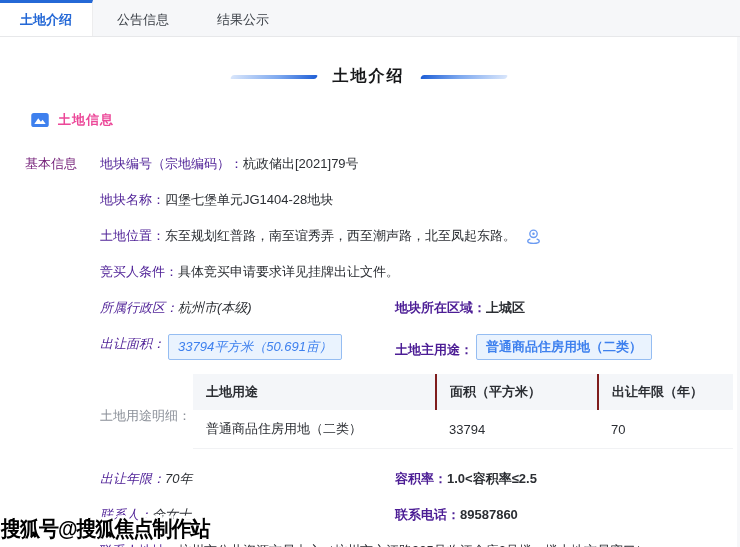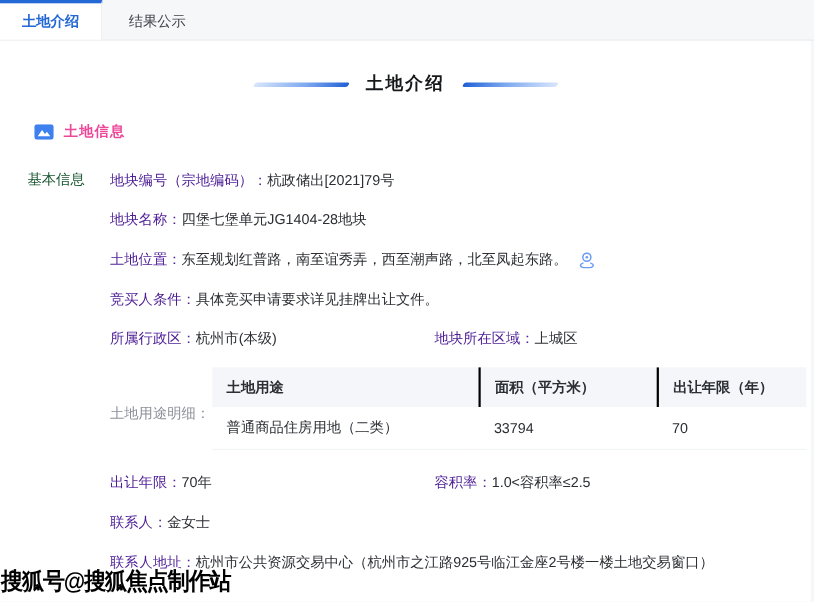--- a/index.html
+++ b/index.html
@@ -56,31 +56,31 @@
   .title-bar.left  { background: linear-gradient(to right, #d9e6fb 0%, #7ea9ef 55%, #1f5fd6 100%); }
   .title-bar.right { background: linear-gradient(to left,  #d9e6fb 0%, #7ea9ef 55%, #1f5fd6 100%); }
   .page-title { font-size: 16px; font-weight: bold; color: #17181a; letter-spacing: 2px; }
 
   .section-row { display: flex; align-items: center; gap: 9px; margin: 24px 0 0 31px; }
   .section-icon { width: 18px; height: 14px; display: inline-flex; }
   .section-title { font-size: 13px; font-weight: bold; color: #ec4899; letter-spacing: 1px; }
 
   .body-grid { display: flex; margin-top: 25px; }
   .side-col { width: 100px; padding-left: 25px; flex-shrink: 0; }
-  .side-label { font-size: 13px; color: #14532d; }
+  .side-label { font-size: 13px; color: #701a75; }
   .fields-col { flex: 1; min-width: 0; padding-right: 4px; }
 
   .frow { display: flex; align-items: center; margin-bottom: 16px; font-size: 13px; line-height: 20px; }
   .flabel { color: #4c1d95; white-space: nowrap; }
   .fvalue { color: #2b2e33; }
   .pin-icon { margin-left: 10px; display: inline-flex; cursor: pointer; }
 
   .two-col { display: flex; margin-bottom: 16px; font-size: 13px; line-height: 20px; }
-  .col-a { width: 295px; display: flex; align-items: flex-start; flex-shrink: 0; }
-  .col-b { flex: 1; display: flex; align-items: flex-end; }
+  .col-a { width: 295px; display: flex; align-items: flex-start; flex-shrink: 0; font-style: italic; }
+  .col-b { flex: 1; display: flex; align-items: flex-end; font-weight: bold; }
 
   .tag {
     display: inline-block;
     padding: 2px 9px;
     border: 1px solid #95bdf2;
     background: #eaf3fe;
     color: #3e80ee;
     border-radius: 2px;
     margin-left: 3px;
     cursor: pointer;
@@ -90,21 +90,21 @@
 
   .table-block { display: flex; margin-bottom: 20px; font-size: 13px; align-items: center; }
   .table-label { color: #8b9099; white-space: nowrap; padding-top: 9px; }
   .use-table { flex: 1; border-collapse: collapse; margin-left: 2px; }
   .use-table th {
     background: #f4f6f9;
     text-align: left;
     font-weight: bold;
     color: #2b2e33;
     padding: 9px 13px;
-    border-left: 2px solid #000000;
+    border-left: 2px solid #7f1d1d;
     font-size: 13px;
   }
   .use-table th:first-child { border-left: none; }
   .use-table td {
     padding: 10px 13px;
     color: #2b2e33;
     border-bottom: 1px solid #f1f2f4;
     background: #fff;
   }
   .use-table col.c1 { width: 45%; }
@@ -124,20 +124,21 @@
       -2px 0 0 #fff, 2px 0 0 #fff, 0 -2px 0 #fff, 0 2px 0 #fff;
     z-index: 5;
     white-space: nowrap;
   }
 </style>
 </head>
 <body>
 
 <div class="tabbar">
   <div class="tab active">土地介绍</div>
+  <div class="tab">公告信息</div>
   <div class="tab">结果公示</div>
 </div>
 
 <div class="content">
 
   <div class="title-row">
     <span class="title-bar left"></span>
     <span class="page-title">土地介绍</span>
     <span class="title-bar right"></span>
   </div>
@@ -190,20 +191,30 @@
         <div class="col-a">
           <span class="flabel">所属行政区：</span>
           <span class="fvalue">杭州市(本级)</span>
         </div>
         <div class="col-b">
           <span class="flabel">地块所在区域：</span>
           <span class="fvalue">上城区</span>
         </div>
       </div>
 
+      <div class="two-col tag-row">
+        <div class="col-a">
+          <span class="flabel">出让面积：</span>
+          <span class="tag">33794平方米（50.691亩）</span>
+        </div>
+        <div class="col-b">
+          <span class="flabel">土地主用途：</span>
+          <span class="tag">普通商品住房用地（二类）</span>
+        </div>
+      </div>
 
       <div class="table-block">
         <span class="table-label">土地用途明细：</span>
         <table class="use-table">
           <colgroup>
               <col class="c1">
               <col class="c2">
               <col class="c3">
             </colgroup>
           <thead>
@@ -232,20 +243,24 @@
           <span class="flabel">容积率：</span>
           <span class="fvalue">1.0&lt;容积率≤2.5</span>
         </div>
       </div>
 
       <div class="two-col">
         <div class="col-a">
           <span class="flabel">联系人：</span>
           <span class="fvalue">金女士</span>
         </div>
+        <div class="col-b">
+          <span class="flabel">联系电话：</span>
+          <span class="fvalue">89587860</span>
+        </div>
       </div>
 
       <div class="frow">
         <span class="flabel">联系人地址：</span>
         <span class="fvalue">杭州市公共资源交易中心（杭州市之江路925号临江金座2号楼一楼土地交易窗口）</span>
       </div>
 
     </div>
   </div>
 </div>

